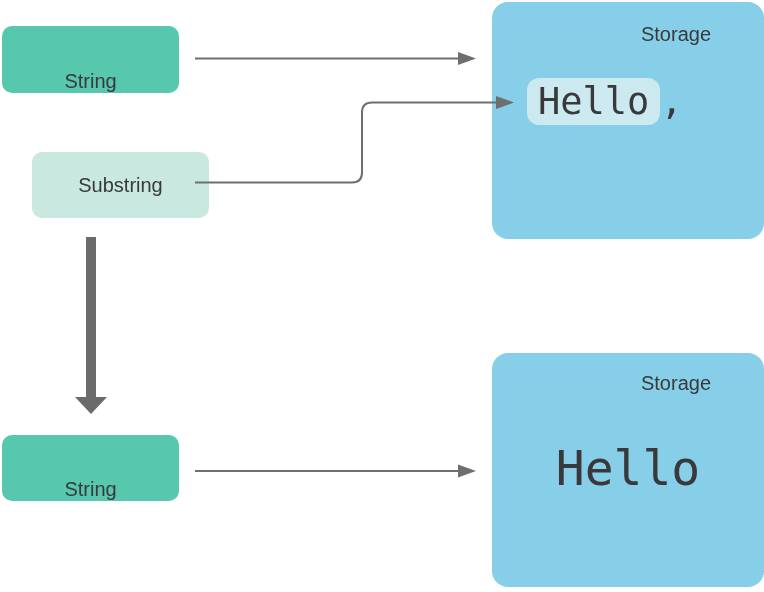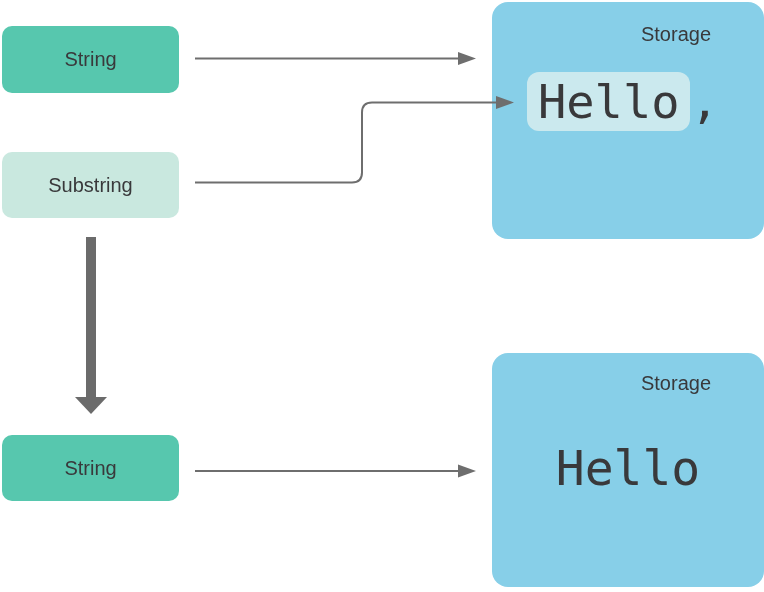--- a/index.html
+++ b/index.html
@@ -19,22 +19,22 @@
     position: absolute;
     left: 2px;
     width: 177px;
     border-radius: 10px;
     display: flex;
     align-items: center;
     justify-content: center;
     font-size: 20px;
     color: var(--text, #39393B);
   }
-  .node-green { background: var(--node-green, #57C7AE); }
-  .node-mint  { background: var(--node-mint, #C9E8DF); }
+  .node-green { background: var(--node-green, #57C7AE); align-items: flex-end; }
+  .node-mint  { background: var(--node-mint, #C9E8DF); margin-left: 30px; }
   .node-string-top    { top: 26px;  height: 67px; }
   .node-substring     { top: 152px; height: 66px; }
   .node-string-bottom { top: 435px; height: 66px; }
 
   .storage {
     position: absolute;
     left: 492px;
     width: 272px;
     border-radius: 16px;
     background: var(--storage-blue, #87CFE8);
@@ -52,21 +52,21 @@
     margin-left: 48px;
   }
   .storage-top .storage-title    { top: 21px; }
   .storage-bottom .storage-title { top: 19px; }
 
   .mono-block {
     position: absolute;
     left: 35px;
     top: 71px;
     font-family: "DejaVu Sans Mono", "Liberation Mono", monospace;
-    font-size: 47px;
+    font-size: 37px;
     line-height: 57px;
     color: var(--text, #39393B);
     white-space: nowrap;
   }
   .hl {
     background: var(--highlight, #CBE9EE);
     border-radius: 12px;
     padding: 2px 11px;
   }
   .mono-line2 { padding-left: 11px; }

